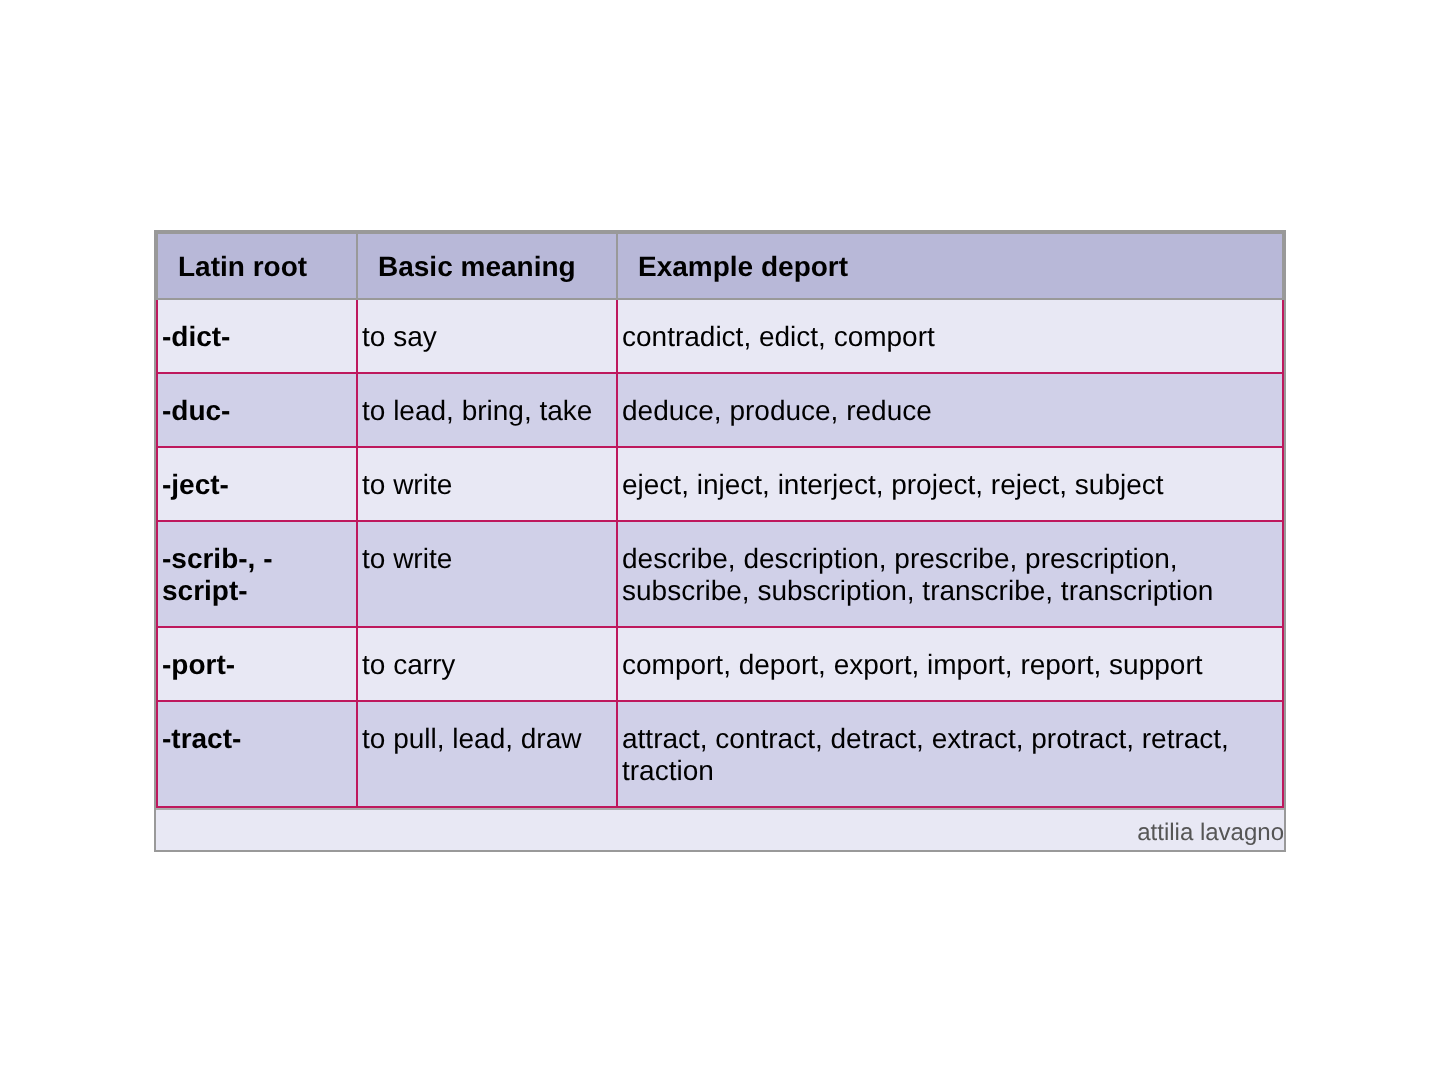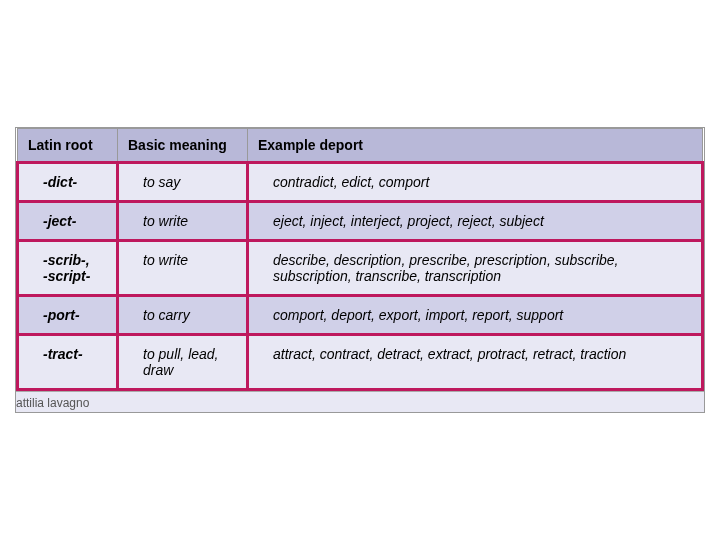--- a/index.html
+++ b/index.html
@@ -7,21 +7,21 @@
       width: 720px;
       height: 540px;
       font-family: Arial, sans-serif;
       font-size: 14px;
       background: #fff;
       display: flex;
       align-items: center;
       justify-content: center;
     }
     .table-wrapper {
-      width: 690px;
+      width: 566px;
       border: 1px solid #999;
     }
     table {
       width: 100%;
       border-collapse: collapse;
     }
     thead tr {
       background-color: #b8b8d8;
     }
     thead th {
@@ -31,38 +31,37 @@
       border: 1px solid #999;
       color: #000;
     }
     tbody tr:nth-child(odd) {
       background-color: #e8e8f4;
     }
     tbody tr:nth-child(even) {
       background-color: #d0d0e8;
     }
     tbody td {
-      padding: 10px 24px;
-      border: 3px solid #be185d;
+      padding: 10px 2px;
+      border: 1px solid #be185d;
       vertical-align: top;
       color: #000;
-      font-style: italic;
     }
     td:first-child {
       font-weight: bold;
       width: 100px;
     }
     td:nth-child(2) {
       width: 130px;
     }
     td:nth-child(3) {
       width: auto;
     }
     .footer {
-      text-align: left;
+      text-align: right;
       font-size: 12px;
       color: #555;
       padding: 4px 0 2px 0;
       background: #e8e8f4;
       border-top: 1px solid #aaa;
     }
   </style>
 </head>
 <body>
 
@@ -73,20 +72,25 @@
         <th>Latin root</th>
         <th>Basic meaning</th>
         <th>Example deport</th>
       </tr>
     </thead>
     <tbody id="table-body">
     <tr>
           <td>-dict-</td>
           <td>to say</td>
           <td>contradict, edict, comport</td>
+        </tr>
+        <tr>
+          <td>-duc-</td>
+          <td>to lead, bring, take</td>
+          <td>deduce, produce, reduce</td>
         </tr>
         <tr>
           <td>-ject-</td>
           <td>to write</td>
           <td>eject, inject, interject, project, reject, subject</td>
         </tr>
         <tr>
           <td>-scrib-, -script-</td>
           <td>to write</td>
           <td>describe, description, prescribe, prescription, subscribe, subscription, transcribe, transcription</td>

